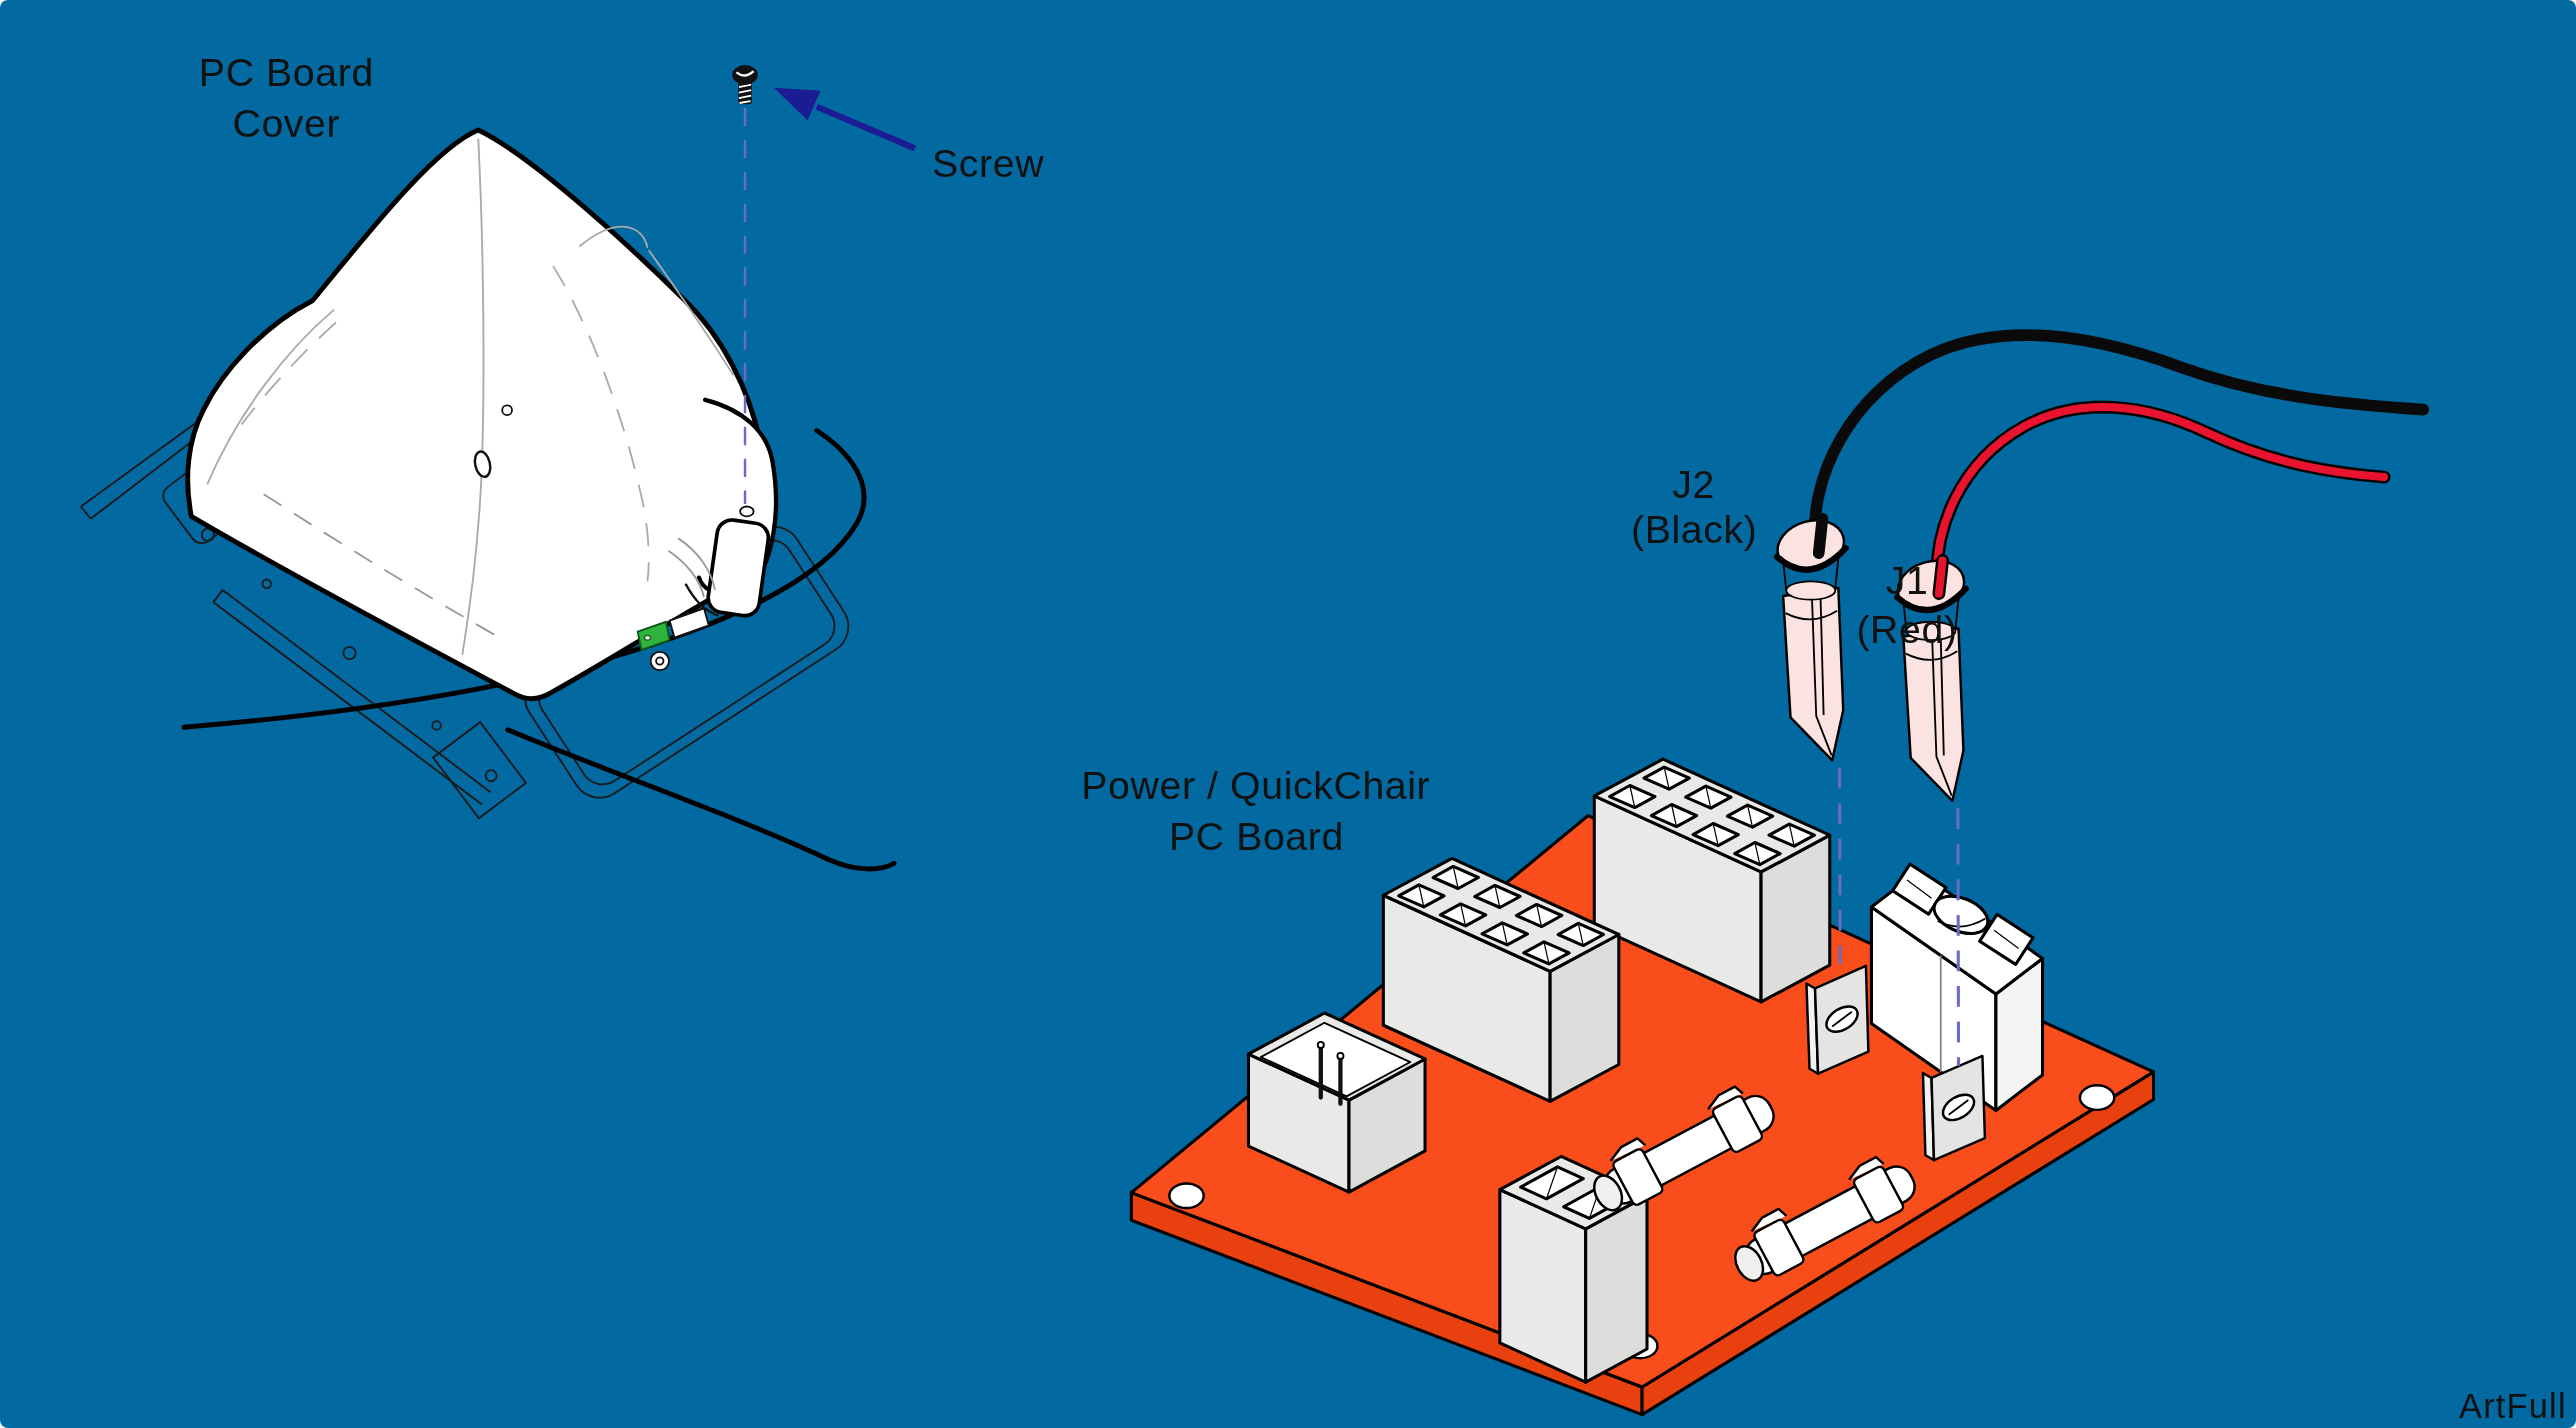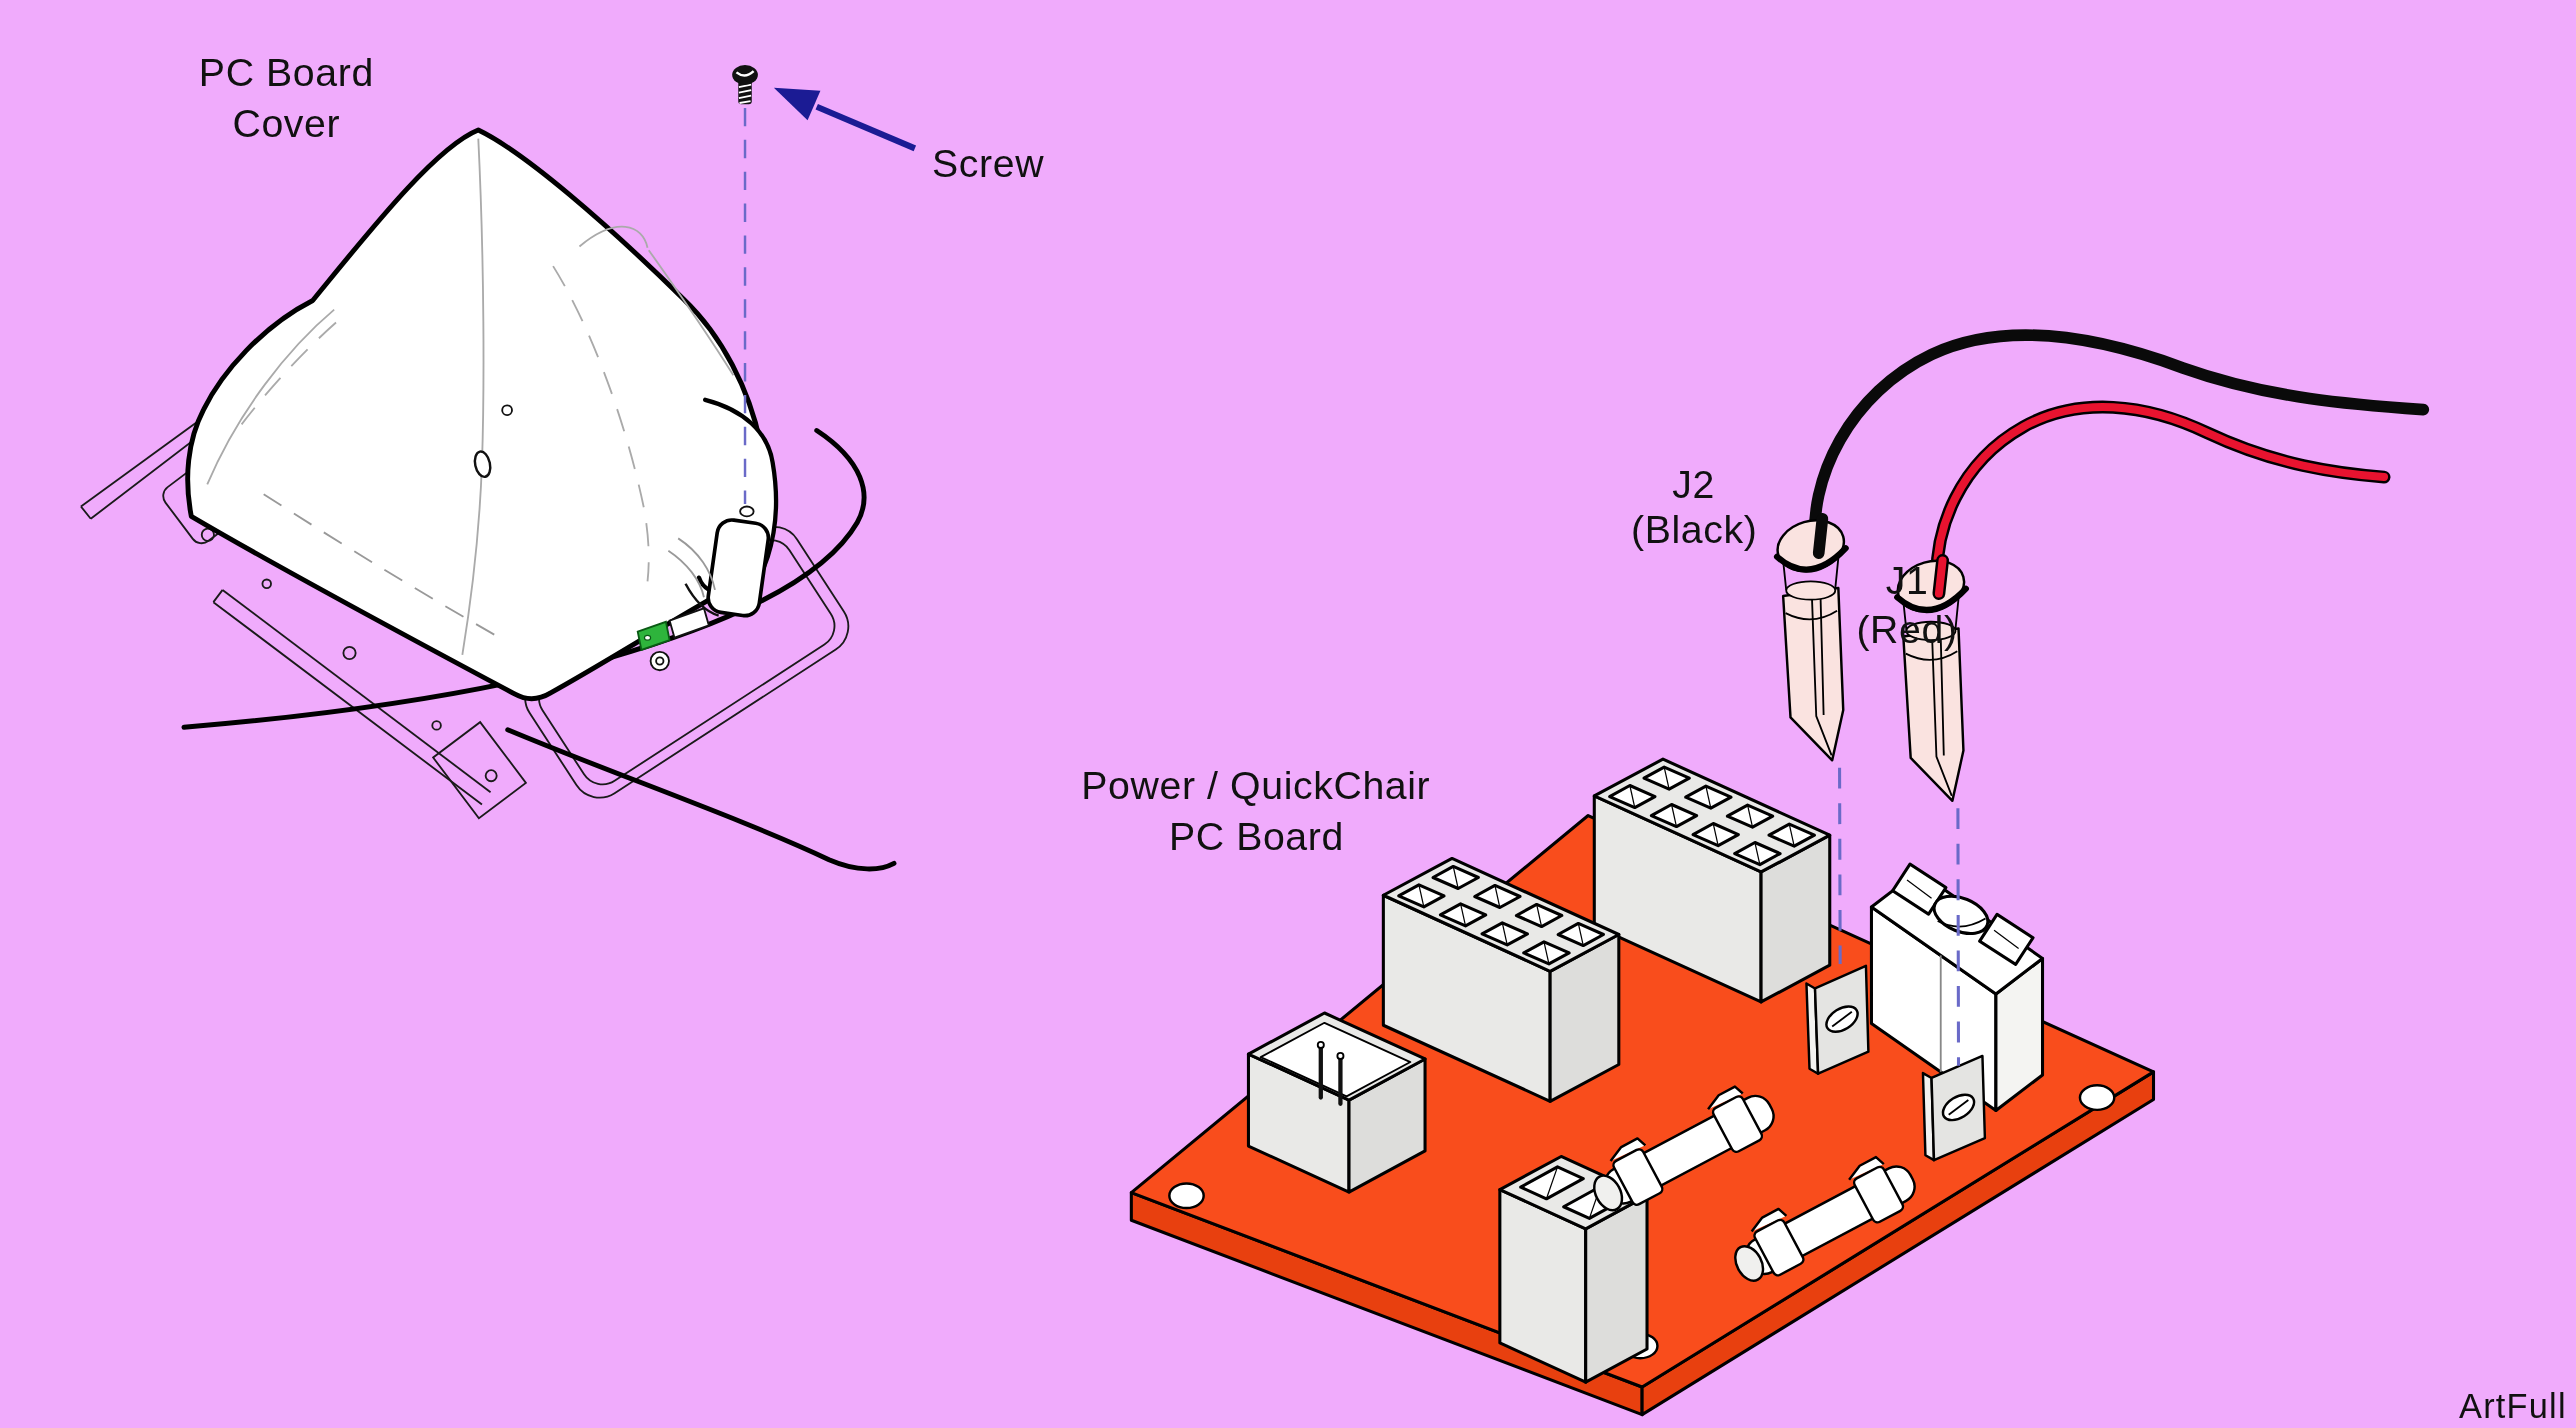--- a/index.html
+++ b/index.html
@@ -1,22 +1,23 @@
 <!DOCTYPE html>
 <html style="font-size:9.8px"><head>
 <meta charset="utf-8">
 <style>
   html,body{margin:0;padding:0;background:#ffffff;}
   .stage{
     position:relative;
     width:100vw;
     height:55.44vw; 
-    background:#f0abfc;
+    background:#0369a1;
     overflow:hidden;
     font-family:"Liberation Sans", sans-serif;
+    border-radius:8px;
   }
   svg{position:absolute;left:0;top:0;width:100%;height:100%;display:block;}
   text{
     font-family:"Liberation Sans","DejaVu Sans",sans-serif;
     fill:#111111;
     letter-spacing:1px;
   }
   .lbl{font-size:64px;}
   .watermark{font-size:56px;letter-spacing:2px;}
 </style>

